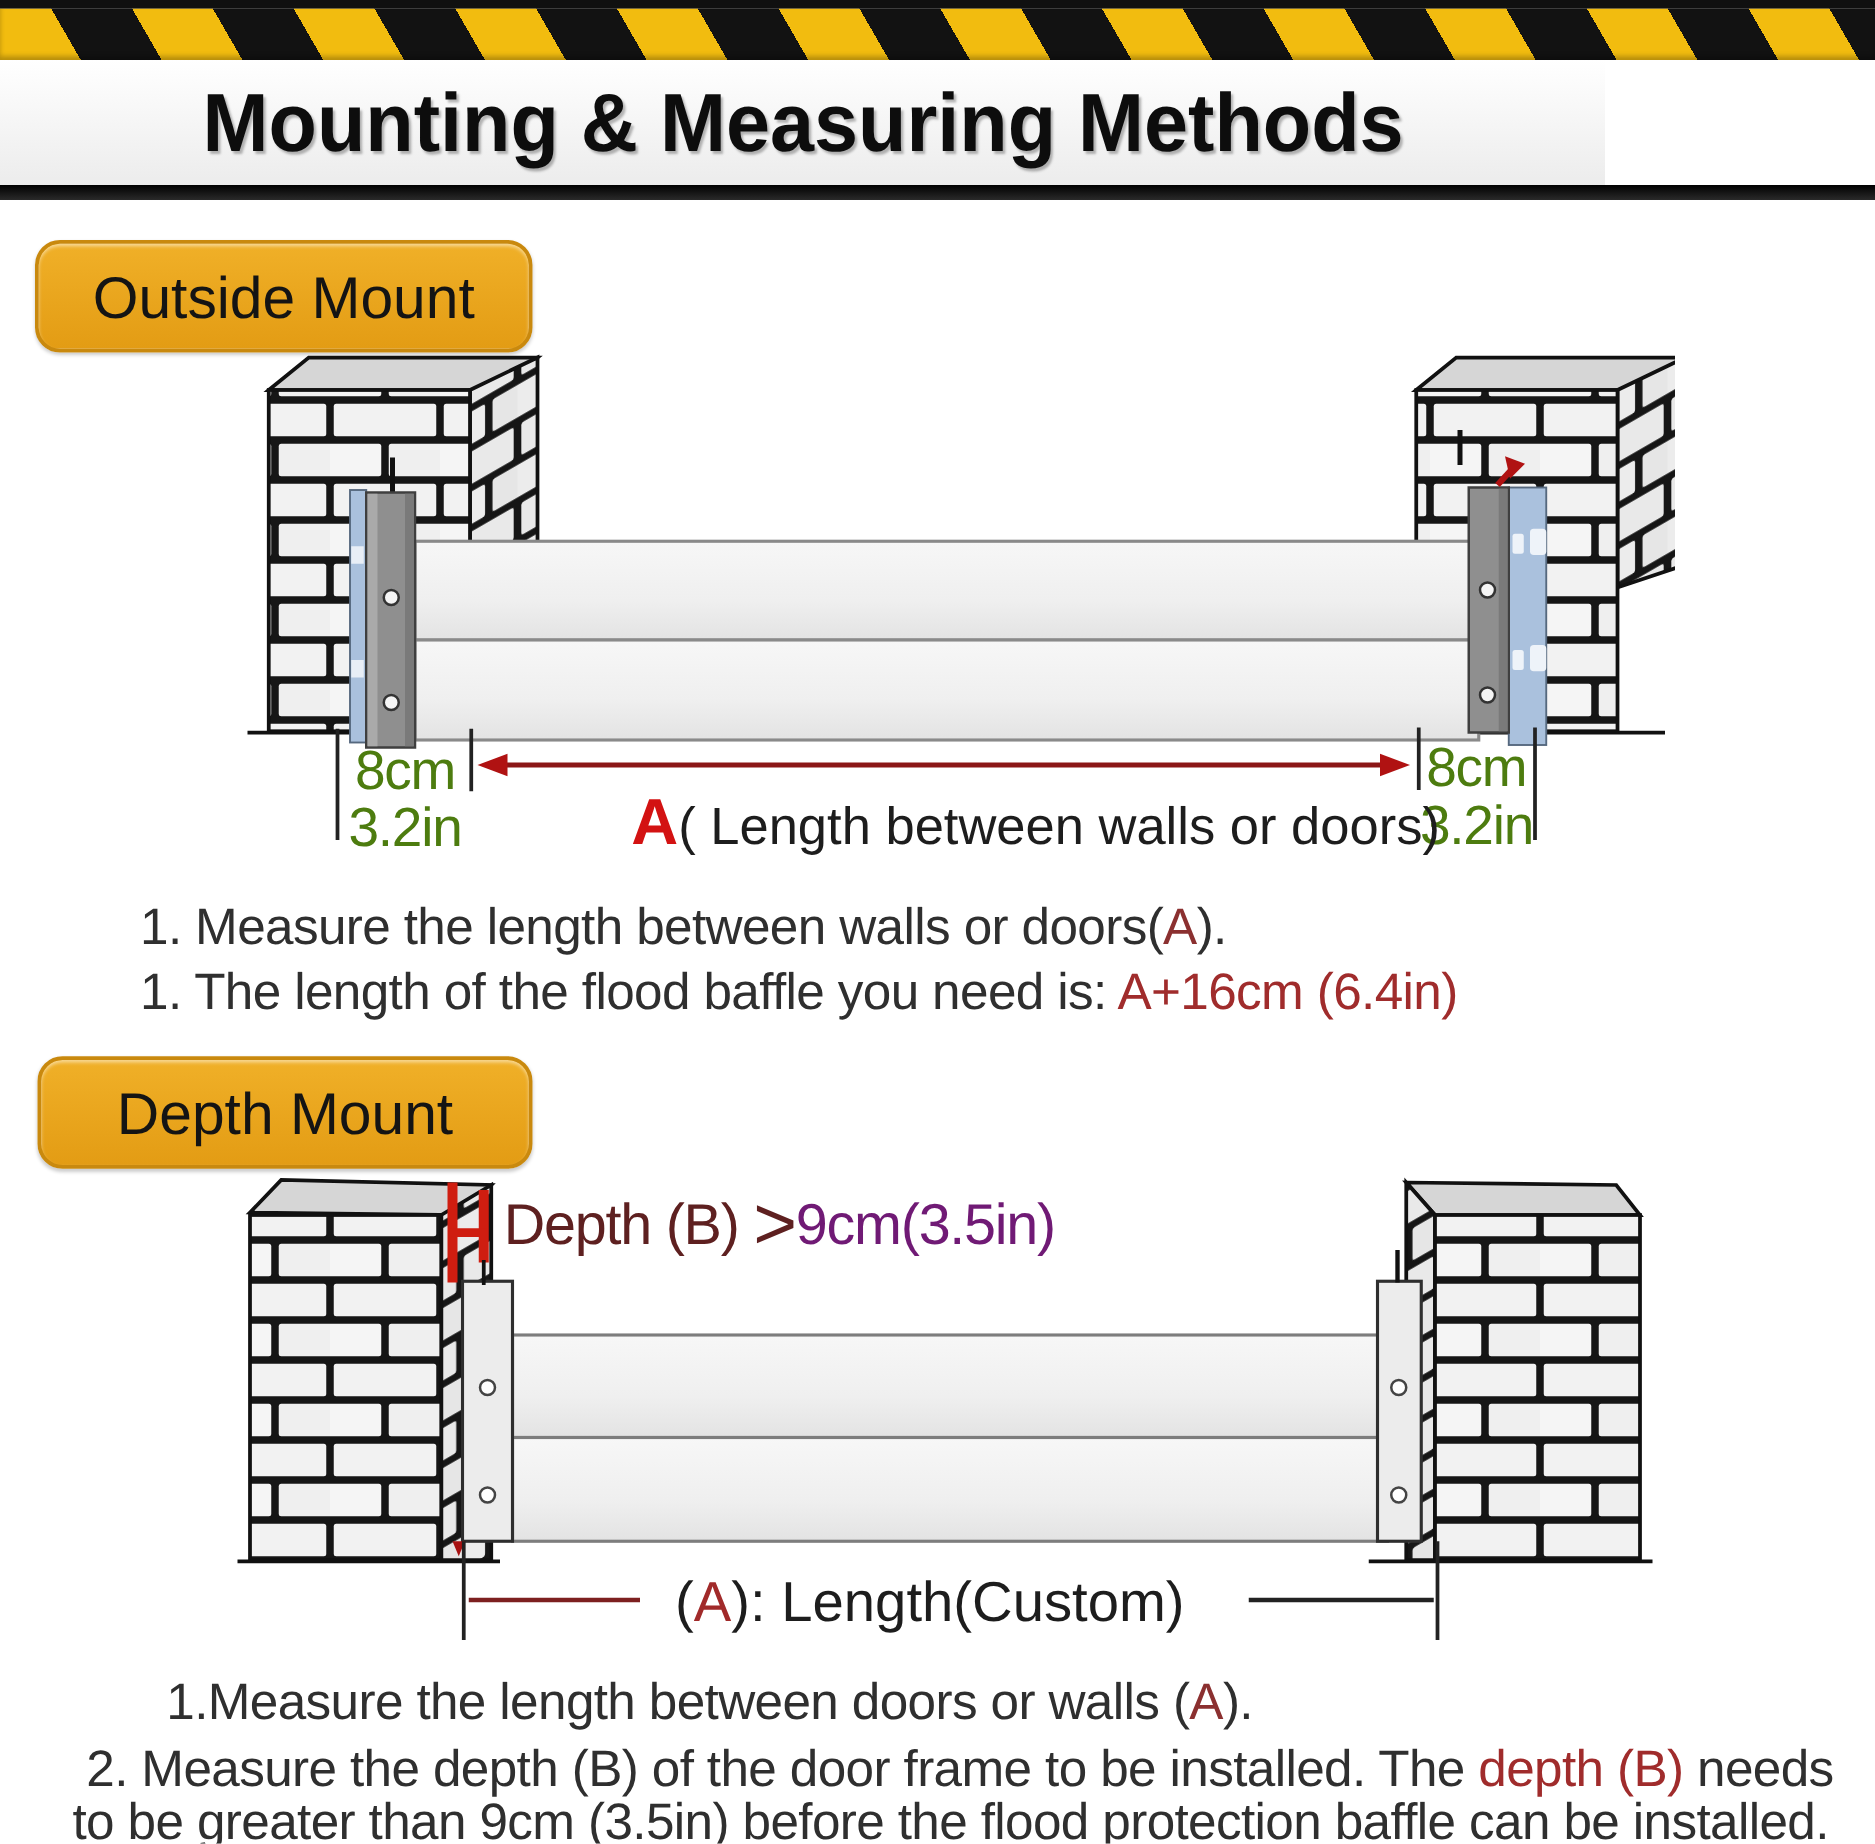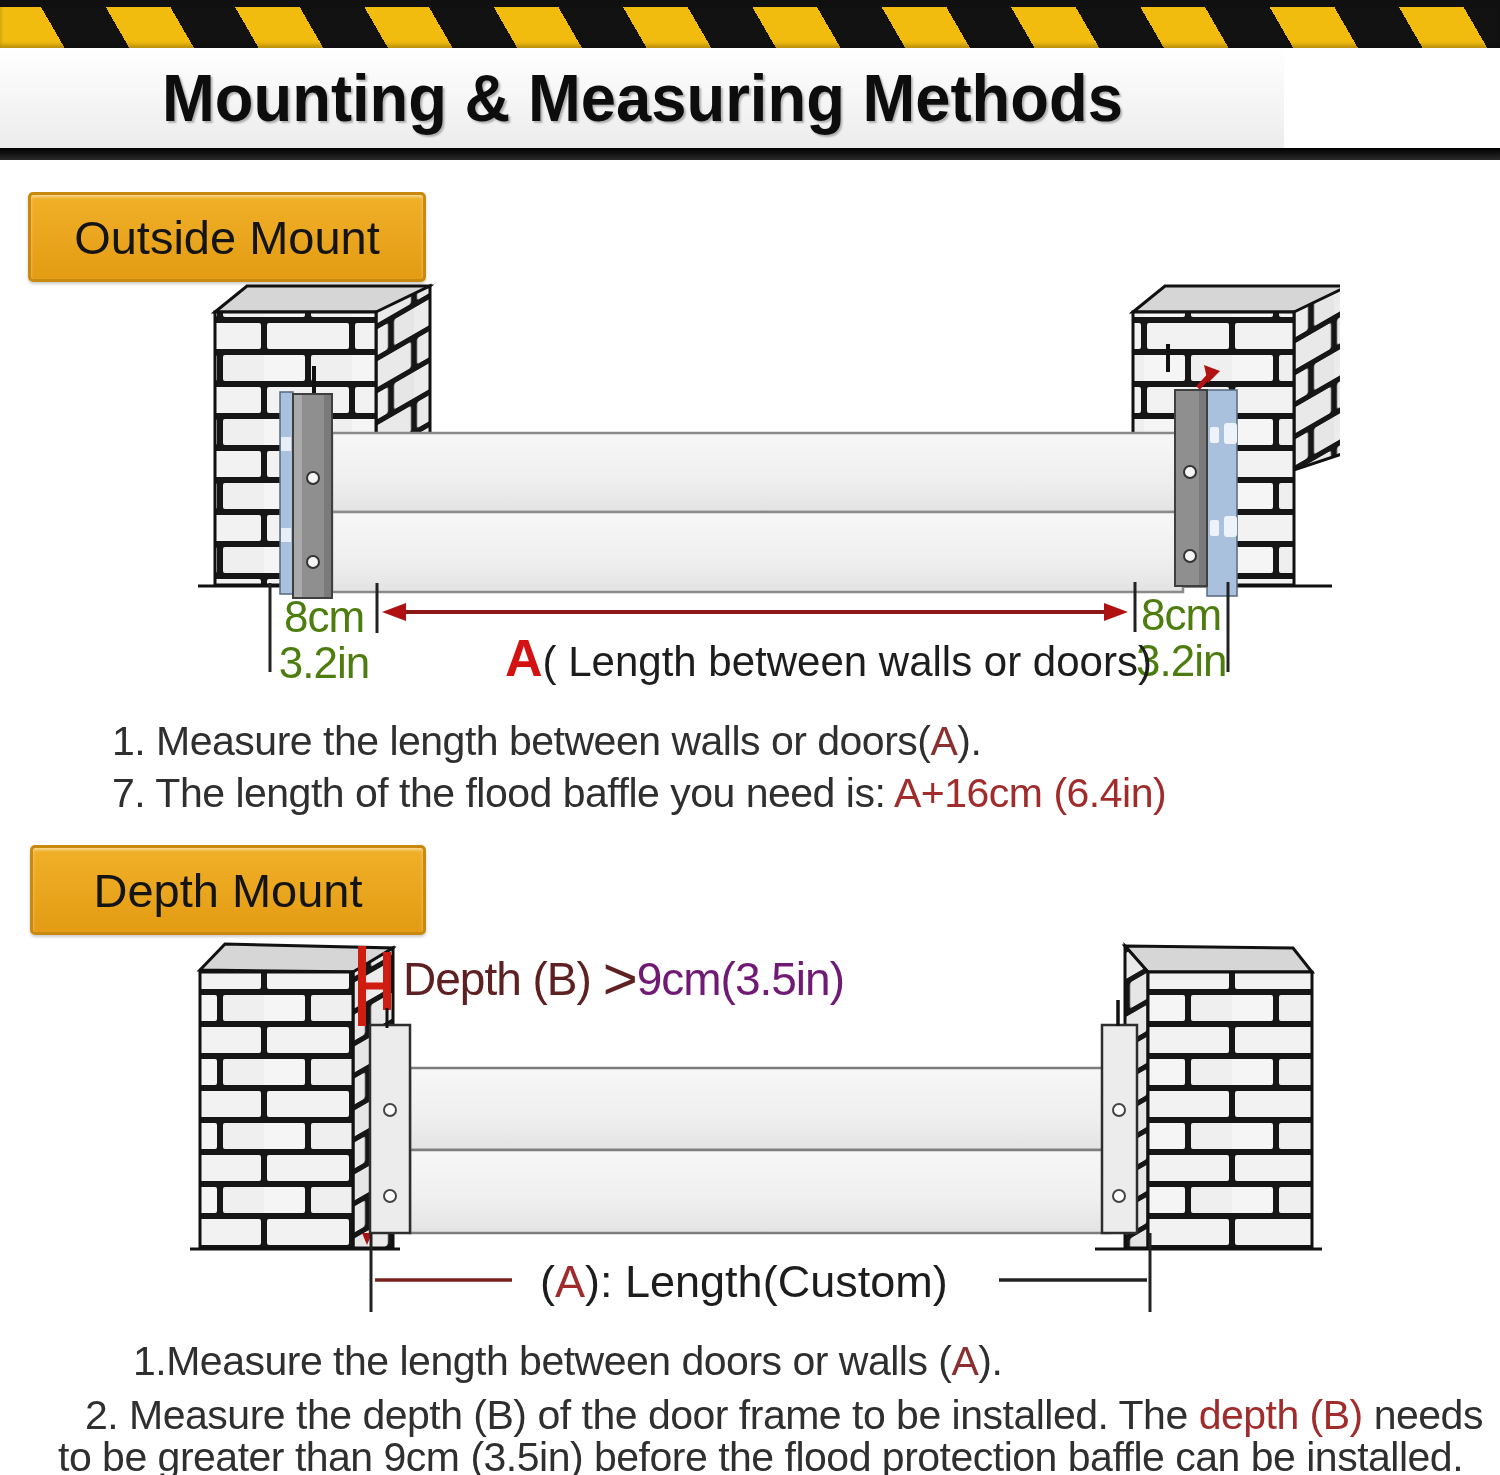--- a/index.html
+++ b/index.html
@@ -24,21 +24,21 @@
   .title{
     font-size:66px;font-weight:700;color:#0d0d0d;letter-spacing:0px;
     transform:scaleX(.96);text-shadow:2px 2px 2px rgba(0,0,0,.28);
     white-space:nowrap;
   }
   .under-bar{left:0;top:148px;width:1500px;height:12px;background:linear-gradient(#000,#2a2a2a);}
 
   
   .badge{
     background:linear-gradient(#f0b028,#e39c14);
-    border:3px solid #c9890e;border-radius:5px;
+    border:3px solid #c9890e;border-radius:20px;
     box-shadow:inset 0 2px 3px rgba(255,255,255,.5), 0 2px 3px rgba(0,0,0,.2);
     display:flex;align-items:center;justify-content:center;
     font-size:47px;color:#141414;white-space:nowrap;
   }
   .badge-outside{left:28px;top:192px;width:392px;height:84px;}
   .badge-inside{left:30px;top:845px;width:390px;height:84px;}
 
   
   .measure-col{font-size:44px;line-height:46px;color:#4d7c0f;text-align:center;letter-spacing:-1px;}
   .mcol-left{left:272px;top:594px;width:104px;}
@@ -49,21 +49,21 @@
   .step-o1{left:112px;top:718px;}
   .step-o2{left:112px;top:770px;}
   .red-a{color:#8b3030;}
   .red-hl{color:#a02c2c;}
   .depth-label{left:403px;top:952px;font-size:46px;color:#5e2020;white-space:nowrap;letter-spacing:-1px;}
   .depth-label .gt{font-size:60px;vertical-align:-4px;line-height:40px;}
   .depth-label .val{color:#701a75;}
   .len-label{left:540px;top:1256px;font-size:45px;color:#1d1d1d;white-space:nowrap;}
   .len-label .red-a{color:#a12a2a;}
   .step-i1{left:100px;top:1338px;margin-left:33px;}
-  .step-i2a{left:85px;top:1392px;}
+  .step-i2a{left:69px;top:1392px;}
   .step-i2b{left:58px;top:1434px;}
 
   svg{display:block;}
 </style>
 </head>
 <body>
 
 <div id="page">
 
   <div class="abs top-black"></div>
@@ -169,21 +169,21 @@
     <div>3.2in</div>
   </div>
   <div class="abs span-label">
     <span class="big-a">A</span><span>( Length between walls or doors)</span>
   </div>
 
   <div class="abs steps step-o1">
     <span>1. Measure the length between walls or doors(</span><span class="red-a">A</span><span>).</span>
   </div>
   <div class="abs steps step-o2">
-    <span>7. The length of the flood baffle you need is: </span><span class="red-hl">A+16cm (6.4in)</span>
+    <span>1. The length of the flood baffle you need is: </span><span class="red-hl">A+16cm (6.4in)</span>
   </div>
 
   <svg class="abs" style="left:150px;top:935px;" width="1250" height="385" viewBox="150 935 1250 385">
 
     <g>
       <polygon points="200,970 225,944 393,948 368,972" fill="#d6d6d6" stroke="#111" stroke-width="3"></polygon>
       <polygon points="353,972 393,948 393,1248 353,1248" fill="url(#bricksSide)" stroke="#111" stroke-width="3"></polygon>
       <rect x="200" y="972" width="153" height="276" fill="url(#bricks)" stroke="#111" stroke-width="3"></rect>
       <line x1="190" y1="1249" x2="400" y2="1249" stroke="#111" stroke-width="3"></line>
     </g>

